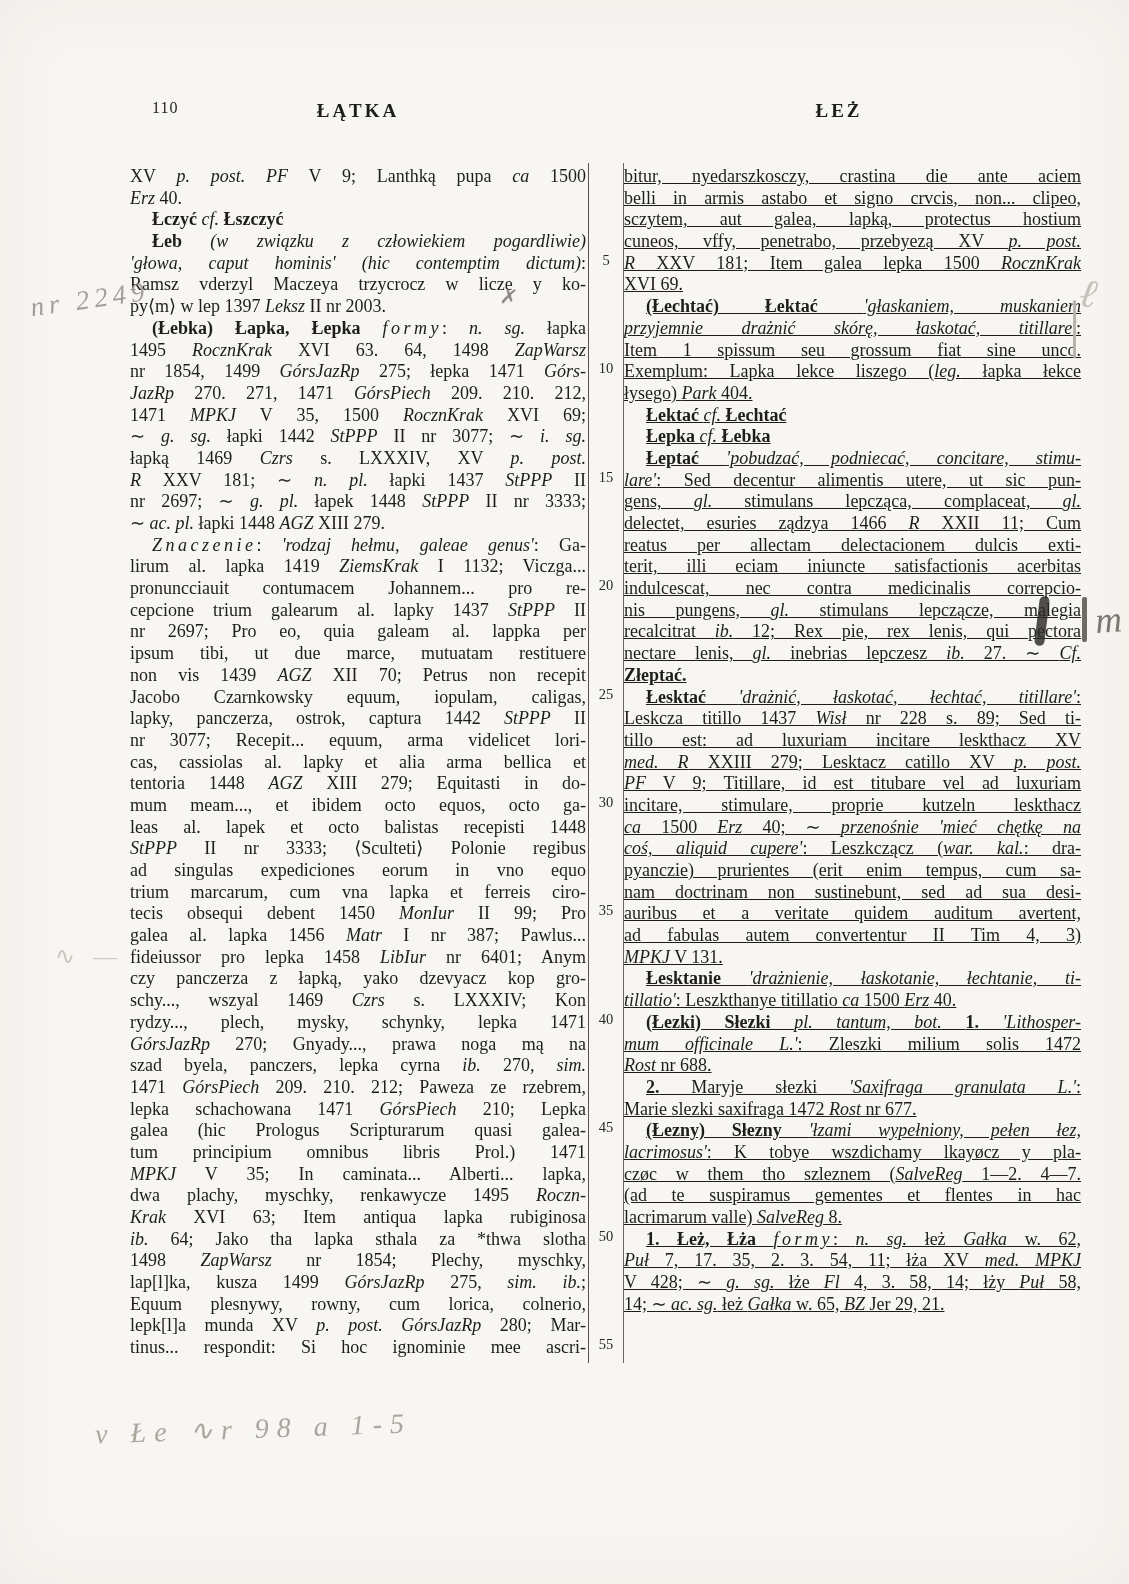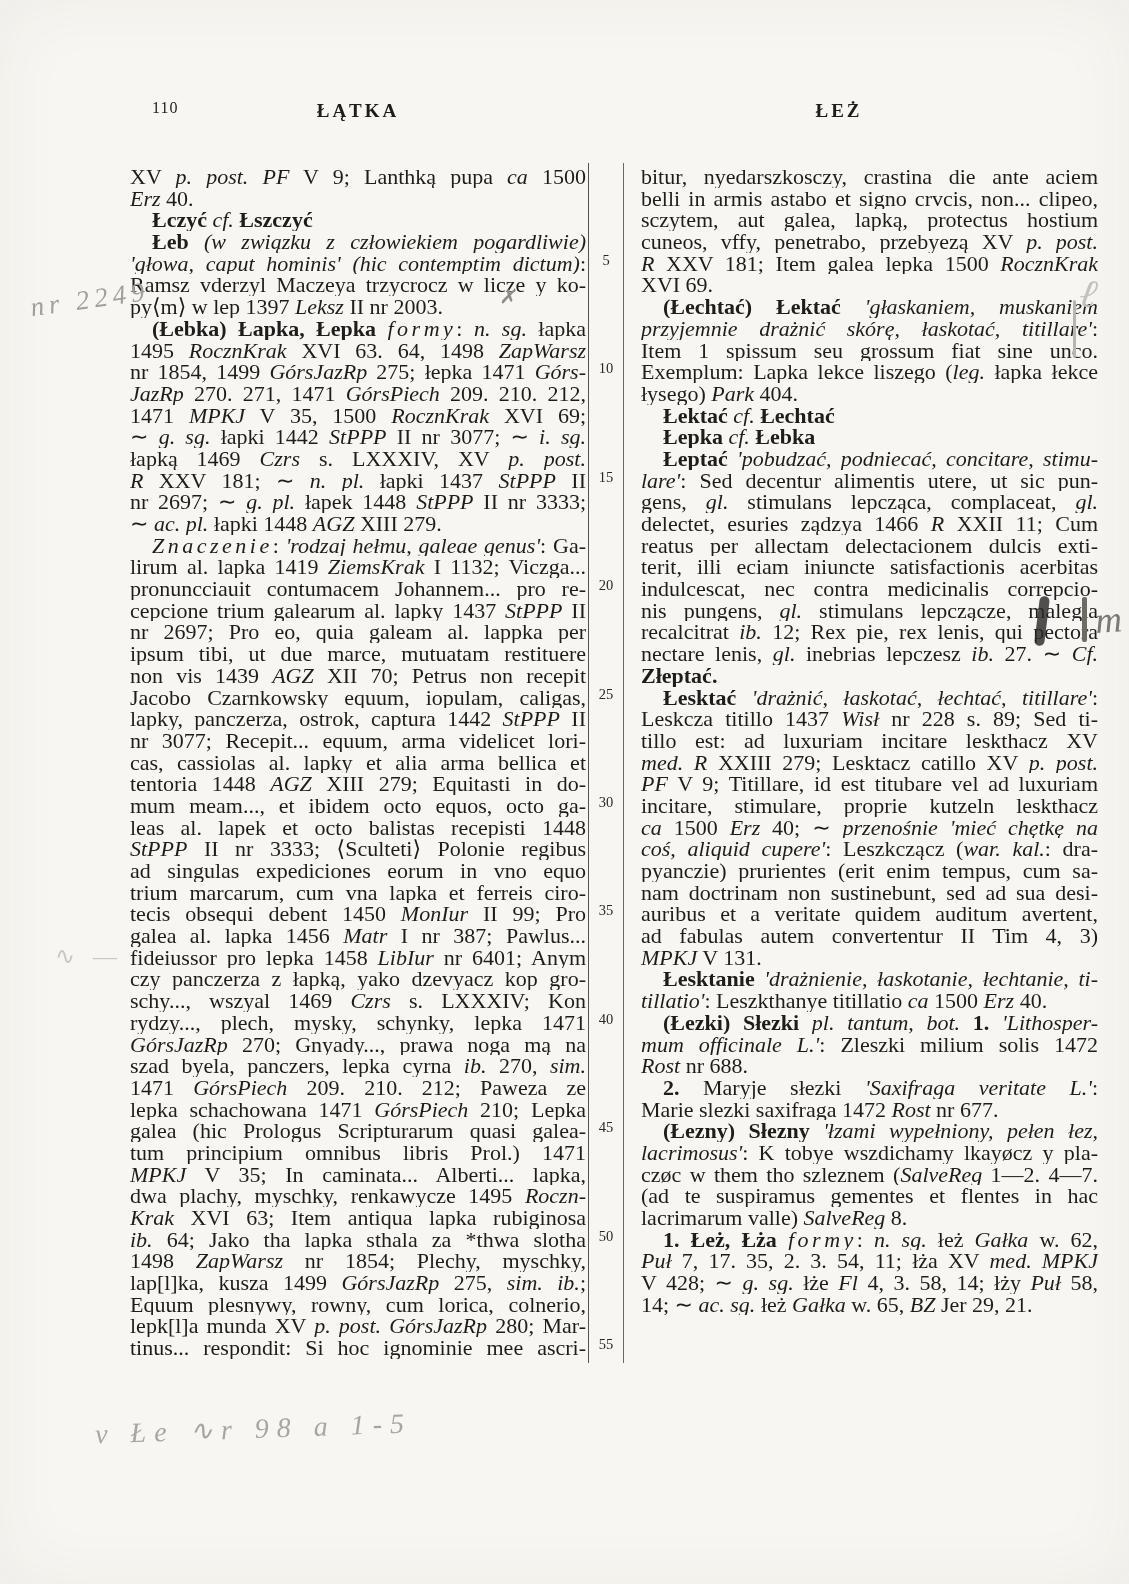--- a/index.html
+++ b/index.html
@@ -13,23 +13,23 @@
   }
   .page{position:absolute;inset:0;box-shadow:inset 0 0 70px rgba(60,55,45,.05);}
 
   
   .pagenum{position:absolute;left:152px;top:99px;font-size:16px;letter-spacing:1px;}
   .hdr{position:absolute;top:100px;font-size:19px;font-weight:bold;letter-spacing:3px;}
   .hdr-left{left:358px;transform:translateX(-50%);}
   .hdr-right{left:839px;transform:translateX(-50%);}
 
   
-  .col{position:absolute;top:166px;font-size:22px;}
+  .col{position:absolute;top:166px;font-size:18px;}
   .col-left{left:130px;width:456px;}
-  .col-right{left:641px;width:457px;}
+  .col-right{left:624px;width:457px;text-decoration:underline;}
   .line{
     height:21.7px;line-height:21.7px;
     text-align:justify;text-align-last:justify;
     overflow:hidden;
   }
   .line.end{text-align-last:left;}
   .line.ind{text-indent:22px;}
   .i{font-style:italic;}
   .b{font-weight:bold;}
   .isp{font-style:italic;letter-spacing:3.5px;}
@@ -218,21 +218,21 @@
       <div class="line"><span class="r">pyanczie) prurientes (erit enim tempus, cum sa-</span></div>
       <div class="line"><span class="r">nam doctrinam non sustinebunt, sed ad sua desi-</span></div>
       <div class="line"><span class="r">auribus et a veritate quidem auditum avertent,</span></div>
       <div class="line"><span class="r">ad fabulas autem convertentur II Tim 4, 3)</span></div>
       <div class="line end"><span class="i">MPKJ</span><span class="r"> V 131.</span></div>
       <div class="line ind"><span class="b">Łesktanie </span><span class="i">'drażnienie, łaskotanie, łechtanie, ti-</span></div>
       <div class="line end"><span class="i">tillatio'</span><span class="r">: Leszkthanye titillatio </span><span class="i">ca</span><span class="r"> 1500 </span><span class="i">Erz</span><span class="r"> 40.</span></div>
       <div class="line ind"><span class="b">(Łezki) Słezki </span><span class="i">pl. tantum, bot.</span><span class="r"> </span><span class="b">1.</span><span class="r"> </span><span class="i">'Lithosper-</span></div>
       <div class="line"><span class="i">mum officinale L.'</span><span class="r">: Zleszki milium solis 1472</span></div>
       <div class="line end"><span class="i">Rost</span><span class="r"> nr 688.</span></div>
-      <div class="line ind"><span class="b">2.</span><span class="r"> Maryje słezki </span><span class="i">'Saxifraga veritate L.'</span><span class="r">:</span></div>
+      <div class="line ind"><span class="b">2.</span><span class="r"> Maryje słezki </span><span class="i">'Saxifraga granulata L.'</span><span class="r">:</span></div>
       <div class="line end"><span class="r">Marie slezki saxifraga 1472 </span><span class="i">Rost</span><span class="r"> nr 677.</span></div>
       <div class="line ind"><span class="b">(Łezny) Słezny </span><span class="i">'łzami wypełniony, pełen łez,</span></div>
       <div class="line"><span class="i">lacrimosus'</span><span class="r">: K tobye wszdichamy lkayøcz y pla-</span></div>
       <div class="line"><span class="r">czøc w them tho szleznem (</span><span class="i">SalveReg</span><span class="r"> 1—2. 4—7.</span></div>
       <div class="line"><span class="r">(ad te suspiramus gementes et flentes in hac</span></div>
       <div class="line end"><span class="r">lacrimarum valle) </span><span class="i">SalveReg</span><span class="r"> 8.</span></div>
       <div class="line ind"><span class="b">1. Łeż, Łża </span><span class="isp">formy</span><span class="r">: </span><span class="i">n. sg.</span><span class="r"> łeż </span><span class="i">Gałka</span><span class="r"> w. 62,</span></div>
       <div class="line"><span class="i">Puł</span><span class="r"> 7, 17. 35, 2. 3. 54, 11; łża XV </span><span class="i">med. MPKJ</span></div>
       <div class="line"><span class="r">V 428; ∼ </span><span class="i">g. sg.</span><span class="r"> łże </span><span class="i">Fl</span><span class="r"> 4, 3. 58, 14; łży </span><span class="i">Puł</span><span class="r"> 58,</span></div>
       <div class="line end"><span class="r">14; ∼ </span><span class="i">ac. sg.</span><span class="r"> łeż </span><span class="i">Gałka</span><span class="r"> w. 65, </span><span class="i">BZ</span><span class="r"> Jer 29, 21.</span></div>

